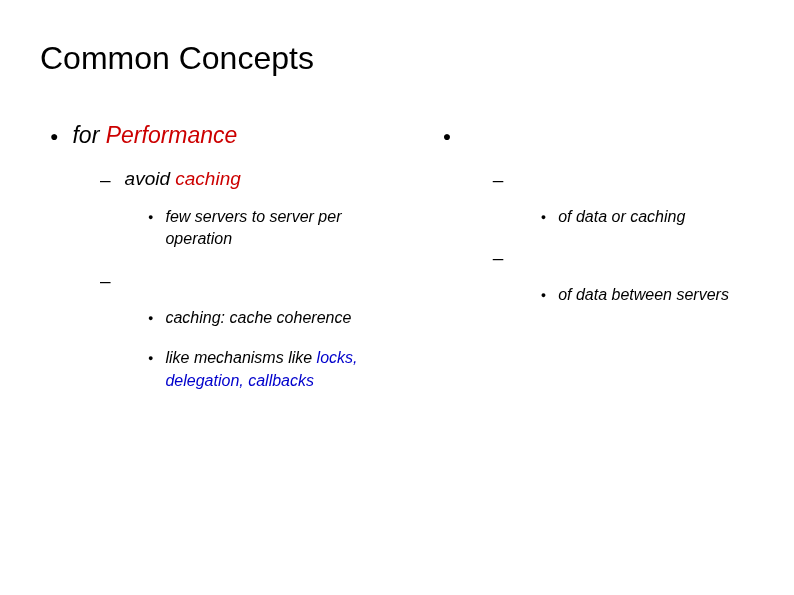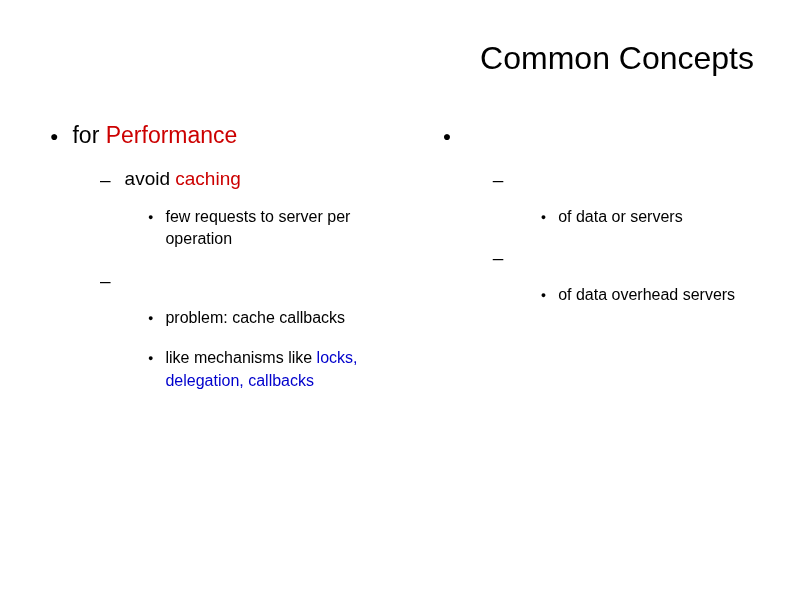--- a/index.html
+++ b/index.html
@@ -6,21 +6,21 @@
   body {
     width: 794px;
     height: 595px;
     background: #ffffff;
     font-family: "Comic Sans MS", "Comic Sans", cursive, sans-serif;
     color: #000000;
     padding: 40px 40px 20px 40px;
     overflow: hidden;
   }
   .title {
-    text-align: right;
+    text-align: left;
     font-size: 32px;
     font-weight: 400;
     margin-bottom: 45px;
   }
   .columns {
     display: flex;
     flex-direction: row;
     gap: 0px;
   }
   .col-left { flex: 0 0 55%; }
@@ -56,21 +56,21 @@
     padding-left: 108px;
     padding-right: 30px;
     line-height: 1.4;
   }
   .l3 .bullet-disc {
     font-size: 9px;
     line-height: 22px;
     margin-right: 12px;
   }
   .col-right .l3 { padding-right: 10px; }
-  .txt { flex: 1; }
+  .txt { flex: 1; font-style: italic; }
   .red { color: #cc0000; }
   .blue { color: #0000cc; }
 </style>
 </head>
 <body>
 
 <h1 class="title">Common Concepts</h1>
 
 <div class="columns">
 
@@ -83,53 +83,53 @@
     </div>
 
     <div class="l2">
       <span class="dash">–</span>
       <span class="txt">
         <span>avoid </span><span class="red">caching</span>
       </span>
     </div>
     <div class="l3">
       <span class="bullet-disc">●</span>
-      <span class="txt">few requests to server per operation</span>
+      <span class="txt">few servers to server per operation</span>
     </div>
 
     <div class="l2">
       <span class="dash">–</span>
     </div>
     <div class="l3">
       <span class="bullet-disc">●</span>
-      <span class="txt">problem: cache callbacks</span>
+      <span class="txt">caching: cache coherence</span>
     </div>
     <div class="l3">
       <span class="bullet-disc">●</span>
       <span class="txt">
         <span>like mechanisms like </span><span class="blue">locks, delegation, callbacks</span>
       </span>
     </div>
   </div>
 
   <div class="col-right">
     <div class="l1">
       <span class="bullet-disc">●</span>
     </div>
 
     <div class="l2">
       <span class="dash">–</span>
     </div>
     <div class="l3">
       <span class="bullet-disc">●</span>
-      <span class="txt">of data or servers</span>
+      <span class="txt">of data or caching</span>
     </div>
 
     <div class="l2">
       <span class="dash">–</span>
     </div>
     <div class="l3">
       <span class="bullet-disc">●</span>
-      <span class="txt">of data overhead servers</span>
+      <span class="txt">of data between servers</span>
     </div>
   </div>
 
 </div>
 
 </body></html>

